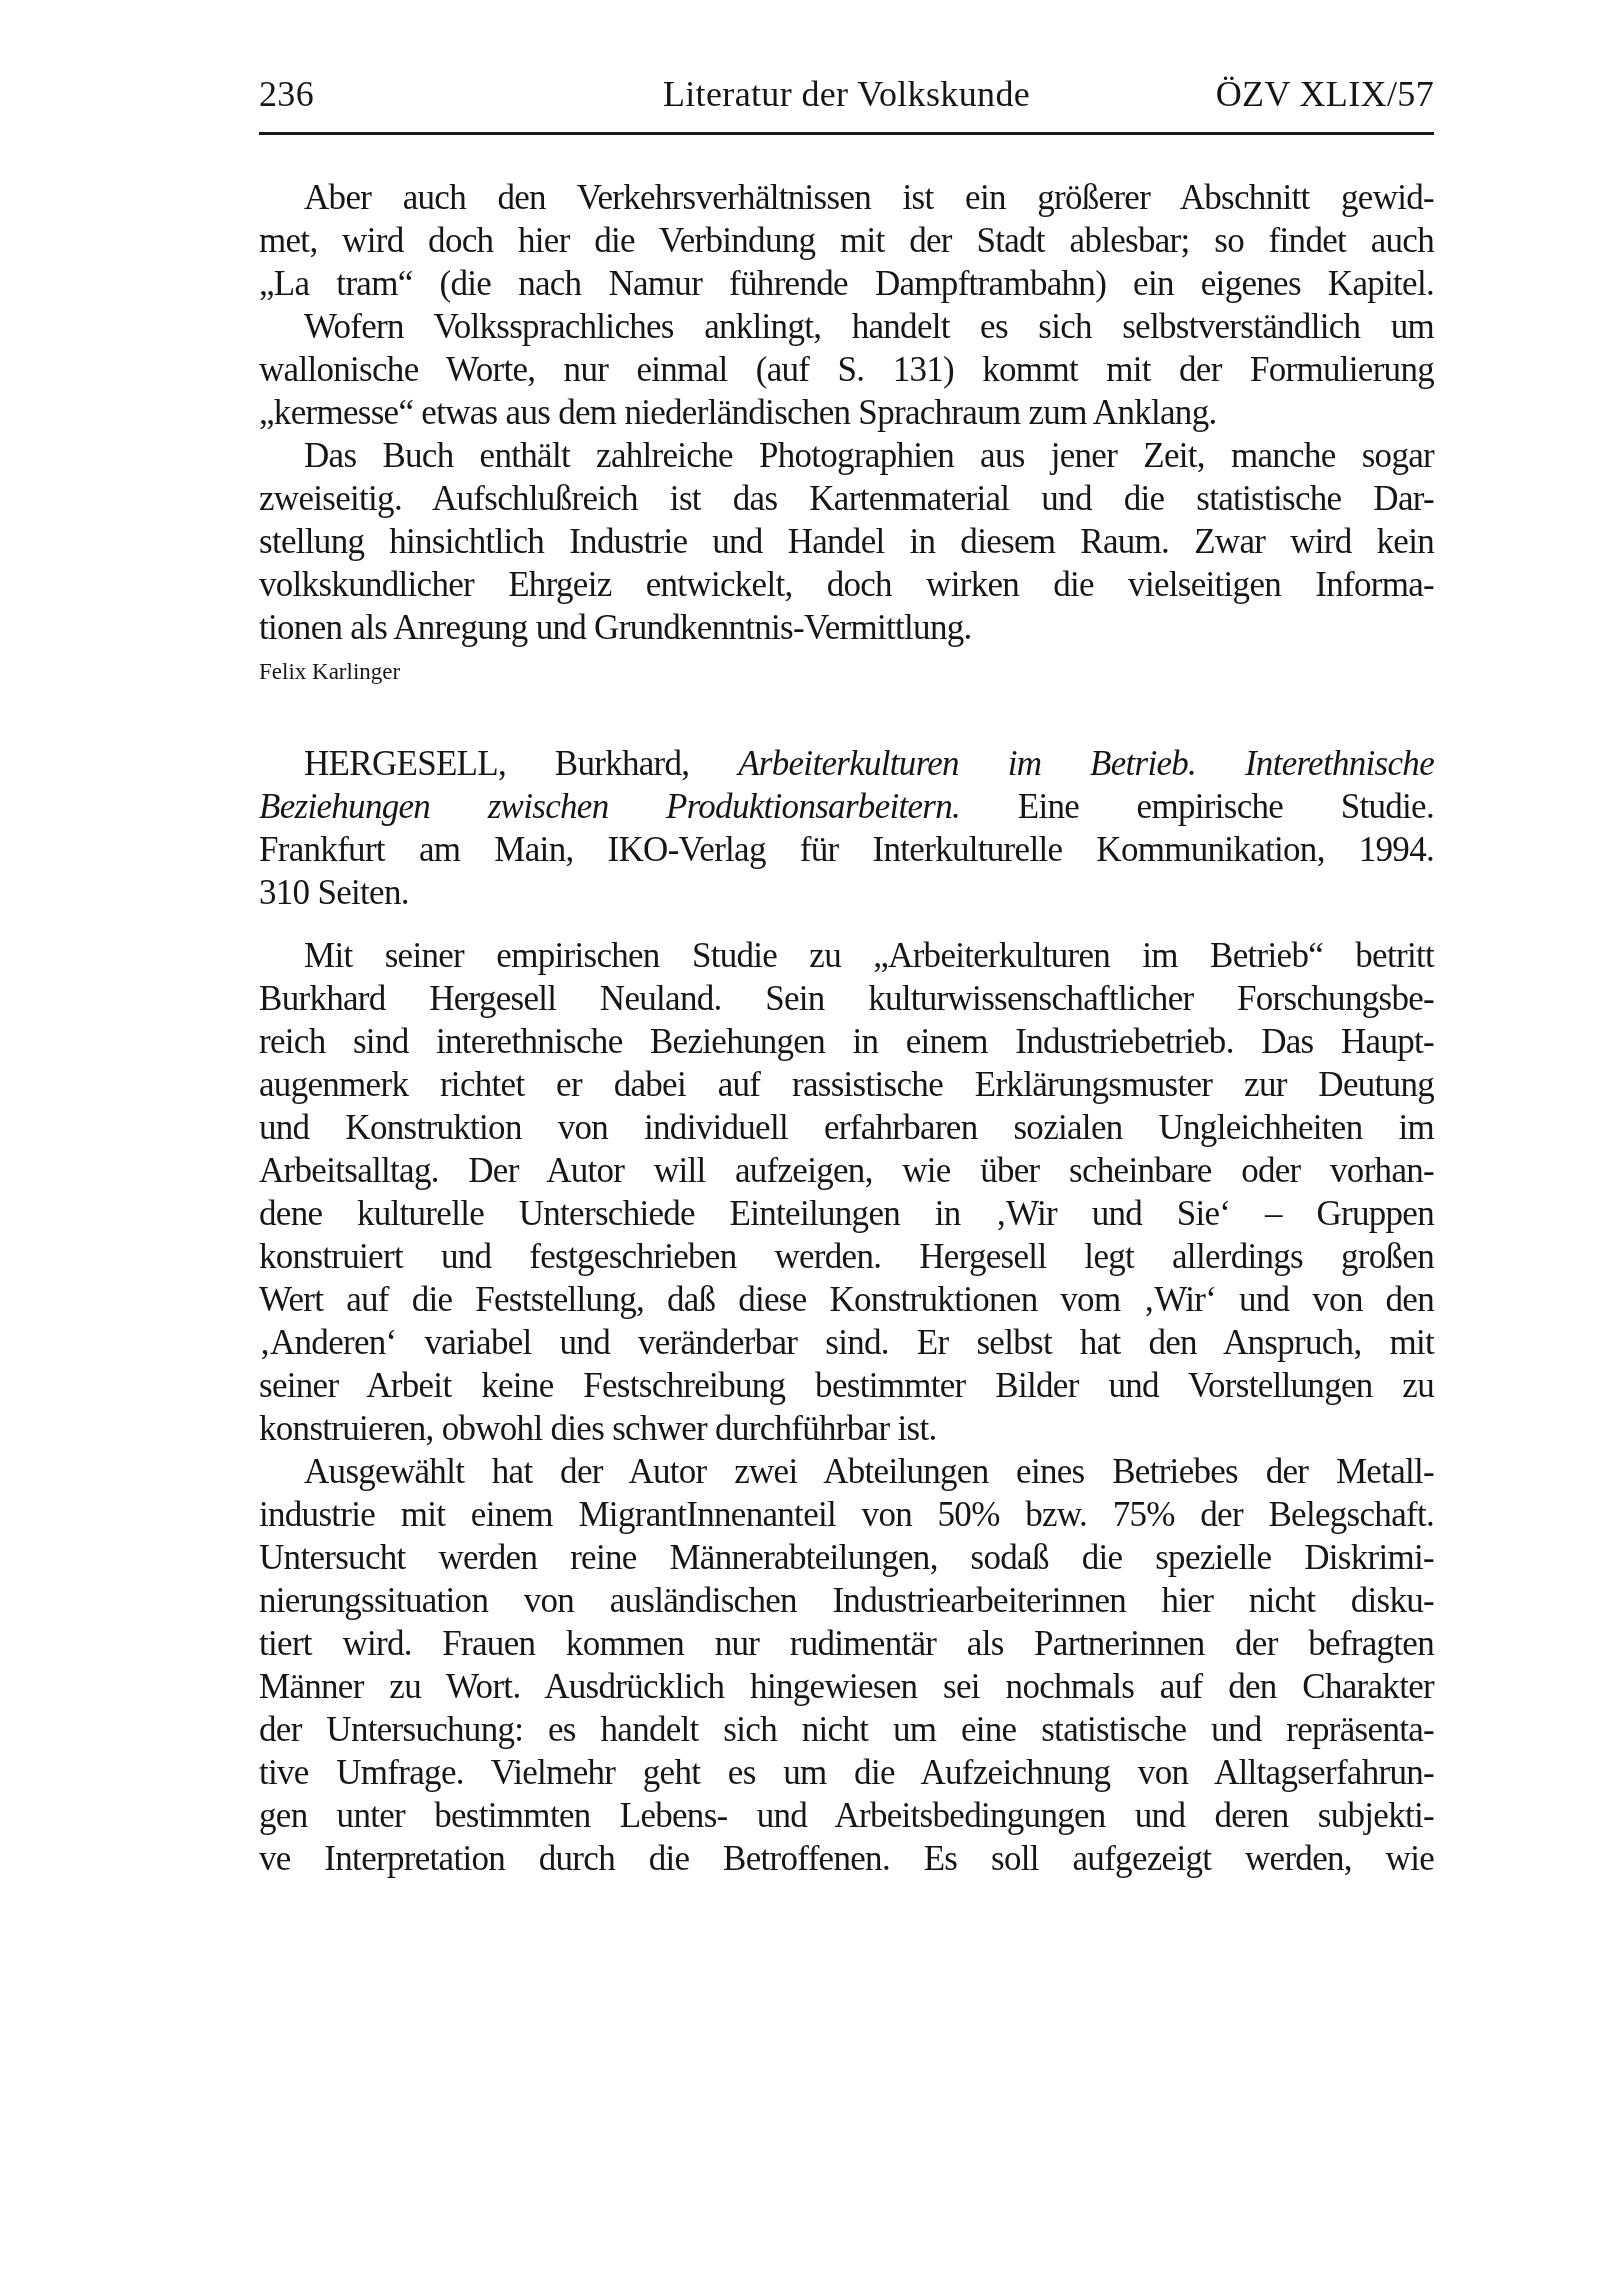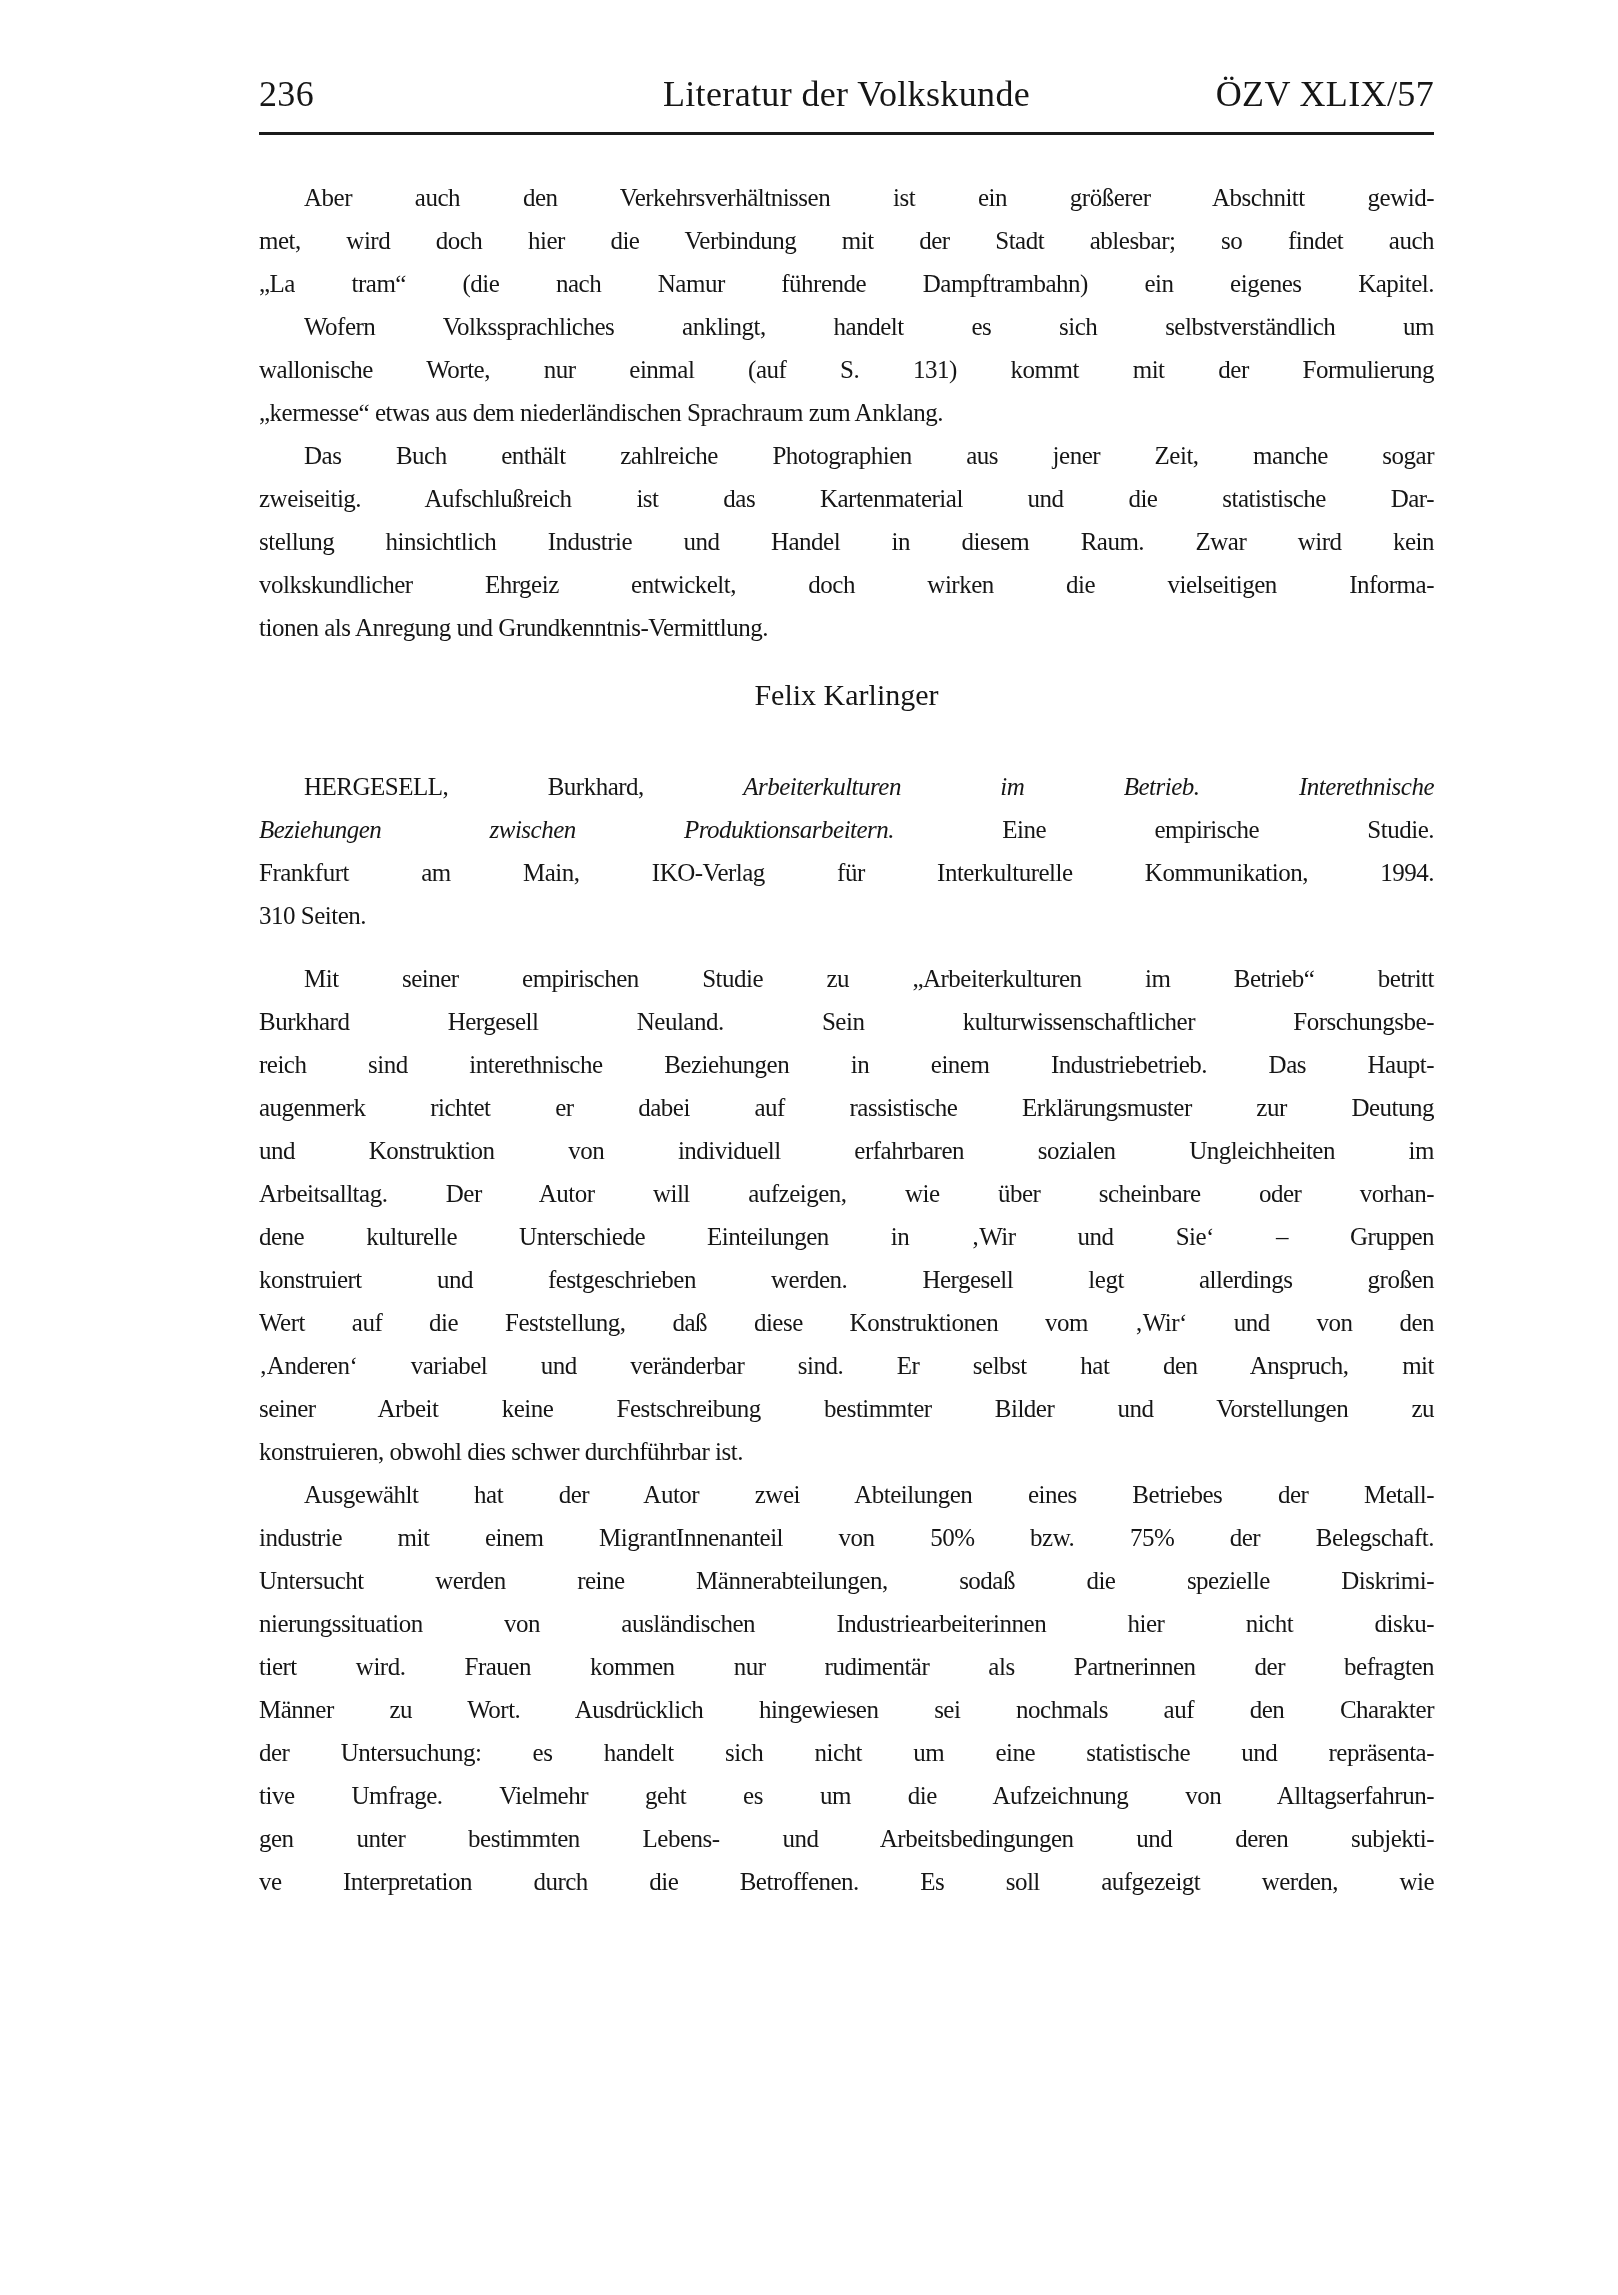--- a/index.html
+++ b/index.html
@@ -12,27 +12,27 @@
     position:absolute;left:259px;top:0;width:1175px;padding-top:73px;
   }
   .header{
     display:grid;grid-template-columns:1fr auto 1fr;align-items:baseline;
     font-size:36px;line-height:42px;letter-spacing:0.01em;
   }
   .header .hl{justify-self:start;}
   .header .hc{justify-self:center;}
   .header .hr{justify-self:end;}
   .rule{height:3.2px;background:#1b1b1b;margin-top:17px;}
-  .sec{font-size:25px;letter-spacing:-0.02em;}
+  .sec{font-size:35px;letter-spacing:-0.02em;}
   .line{line-height:43px;white-space:nowrap;text-align:left;}
   .line.indent{padding-left:45px;}
   .line.j{text-align:justify;text-align-last:justify;text-justify:inter-word;}
   .it{font-style:italic;}
   #sec-conclusion{margin-top:41px;}
-  .signature{font-size:30px;line-height:43px;text-align:center;margin-top:24px;letter-spacing:0;}
+  .signature{font-size:23px;line-height:43px;text-align:left;margin-top:1px;letter-spacing:0;}
   #sec-citation{margin-top:49px;}
   #sec-review{margin-top:20px;}
 </style>
 </head>
 <body>
 
 <div class="content">
 
   <div class="header">
     <span class="hl">236</span>

